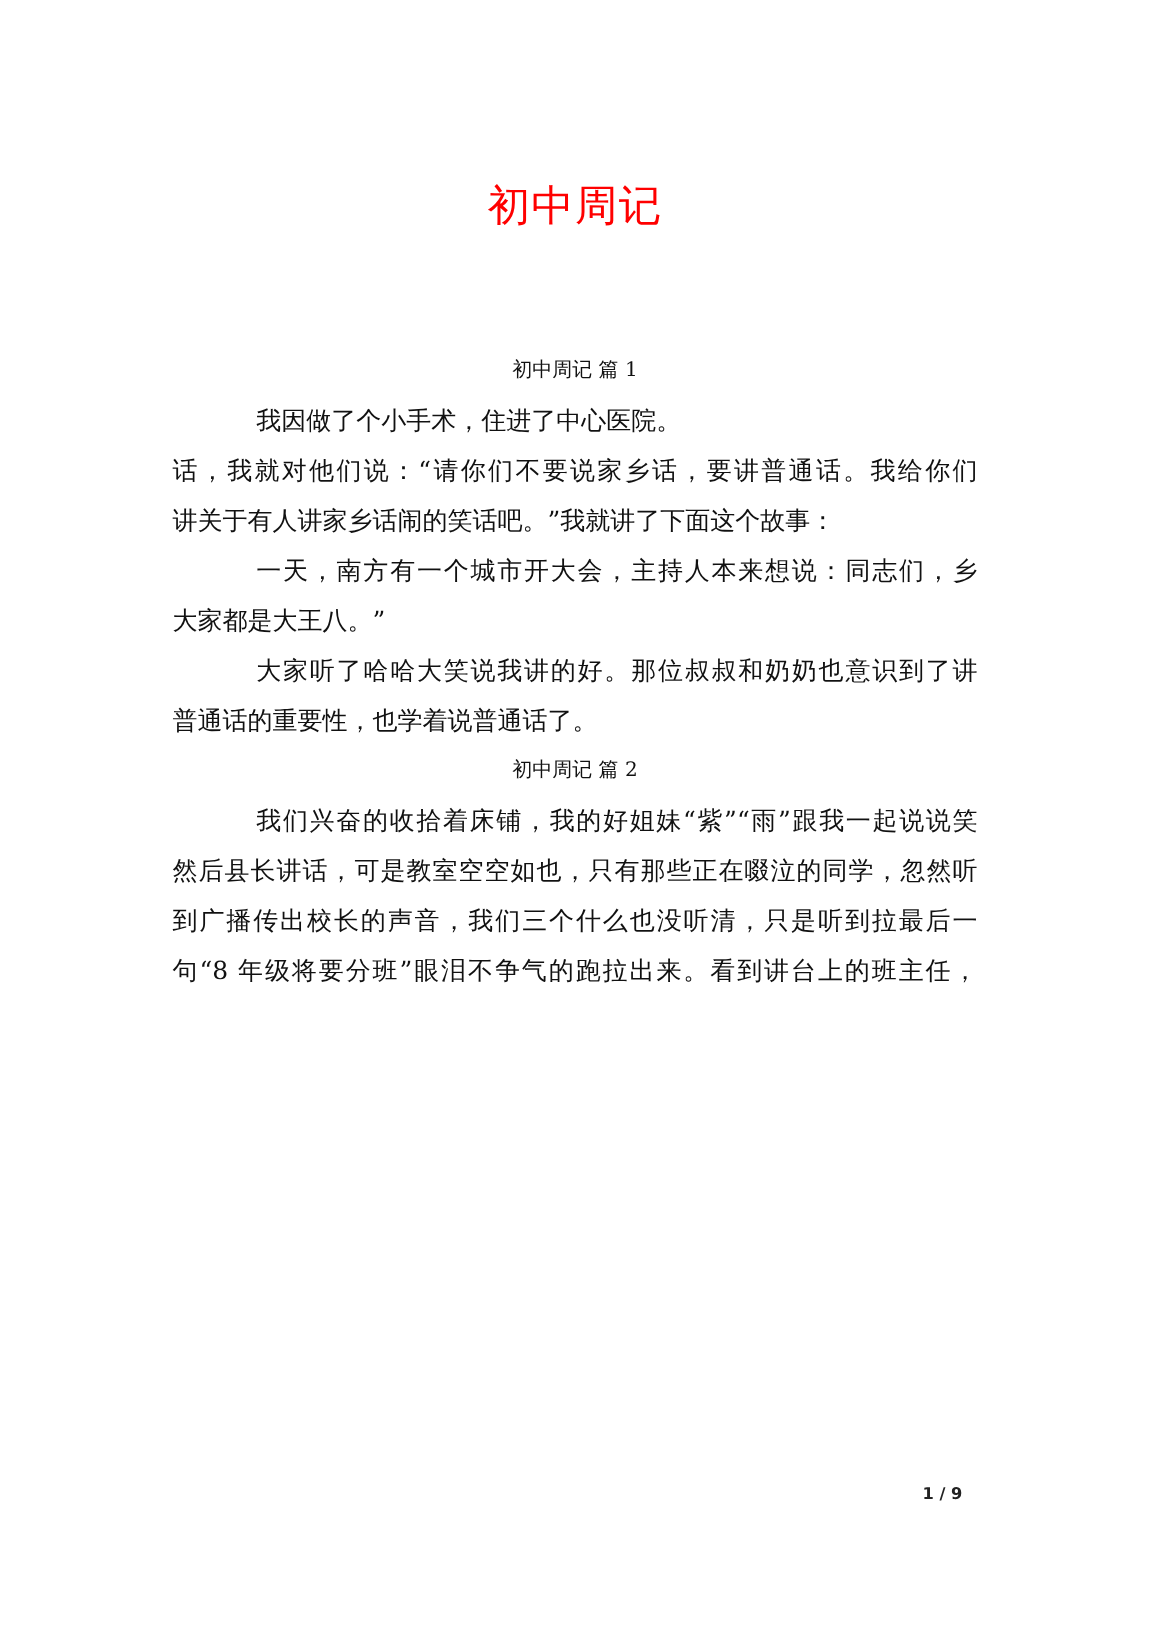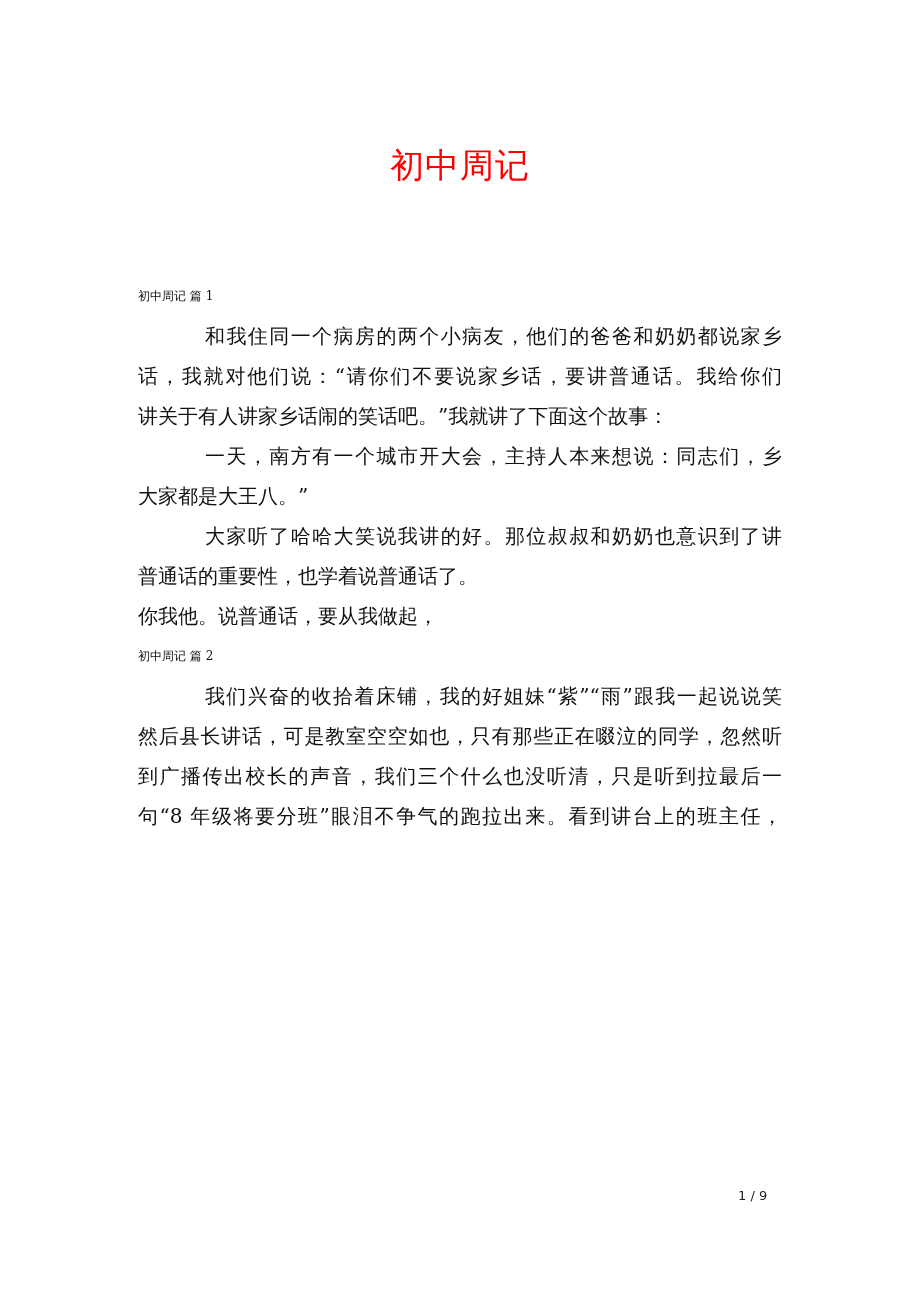--- a/index.html
+++ b/index.html
@@ -4,40 +4,39 @@
   <style>
     html, body { margin: 0; padding: 0; background: #ffffff; }
     body { width: 920px; height: 1302px; position: relative; overflow: hidden;
            font-family: "DejaVu Serif", "Liberation Serif", serif; color: #111; }
     .title { position: absolute; top: 140px; left: 0; width: 920px; text-align: center;
              font-size: 34px; color: #ff0000; line-height: 50px; letter-spacing: 1px; }
     .content { position: absolute; top: 276px; left: 138px; width: 644px; }
     .line { font-size: 20px; line-height: 40px; height: 40px; white-space: nowrap;
             text-align: justify; text-align-last: justify; }
     .line.last { text-align-last: left; }
-    .heading { font-size: 12px; line-height: 40px; height: 40px; white-space: nowrap; }
+    .heading { font-size: 16px; line-height: 40px; height: 40px; white-space: nowrap; text-align: center; }
     .indent { padding-left: 67px; }
     .page-num { position: absolute; top: 1188px; left: 738px; font-size: 13px;
-                font-family: "DejaVu Sans", sans-serif; font-weight: normal; color: #222; }
+                font-family: "DejaVu Sans", sans-serif; font-weight: bold; color: #222; }
   </style>
 </head>
 <body>
 
 <div class="title">初中周记</div>
 
 <div class="content">
   <div class="heading">初中周记  篇 1</div>
-  <div class="line indent">和我住同一个病房的两个小病友，他们的爸爸和奶奶都说家乡</div>
+  <div class="line indent last">我因做了个小手术，住进了中心医院。</div>
   <div class="line">话，我就对他们说：“请你们不要说家乡话，要讲普通话。我给你们</div>
   <div class="line last">讲关于有人讲家乡话闹的笑话吧。”我就讲了下面这个故事：</div>
   <div class="line indent">一天，南方有一个城市开大会，主持人本来想说：同志们，乡</div>
   <div class="line last">大家都是大王八。”</div>
   <div class="line indent">大家听了哈哈大笑说我讲的好。那位叔叔和奶奶也意识到了讲</div>
   <div class="line last">普通话的重要性，也学着说普通话了。</div>
-  <div class="line last">你我他。说普通话，要从我做起，</div>
 
   <div class="heading">初中周记  篇 2</div>
   <div class="line indent">我们兴奋的收拾着床铺，我的好姐妹“紫”“雨”跟我一起说说笑</div>
   <div class="line">然后县长讲话，可是教室空空如也，只有那些正在啜泣的同学，忽然听</div>
   <div class="line">到广播传出校长的声音，我们三个什么也没听清，只是听到拉最后一</div>
   <div class="line">句“8 年级将要分班”眼泪不争气的跑拉出来。看到讲台上的班主任，</div>
 </div>
 
 <div class="page-num">1 / 9</div>
 

